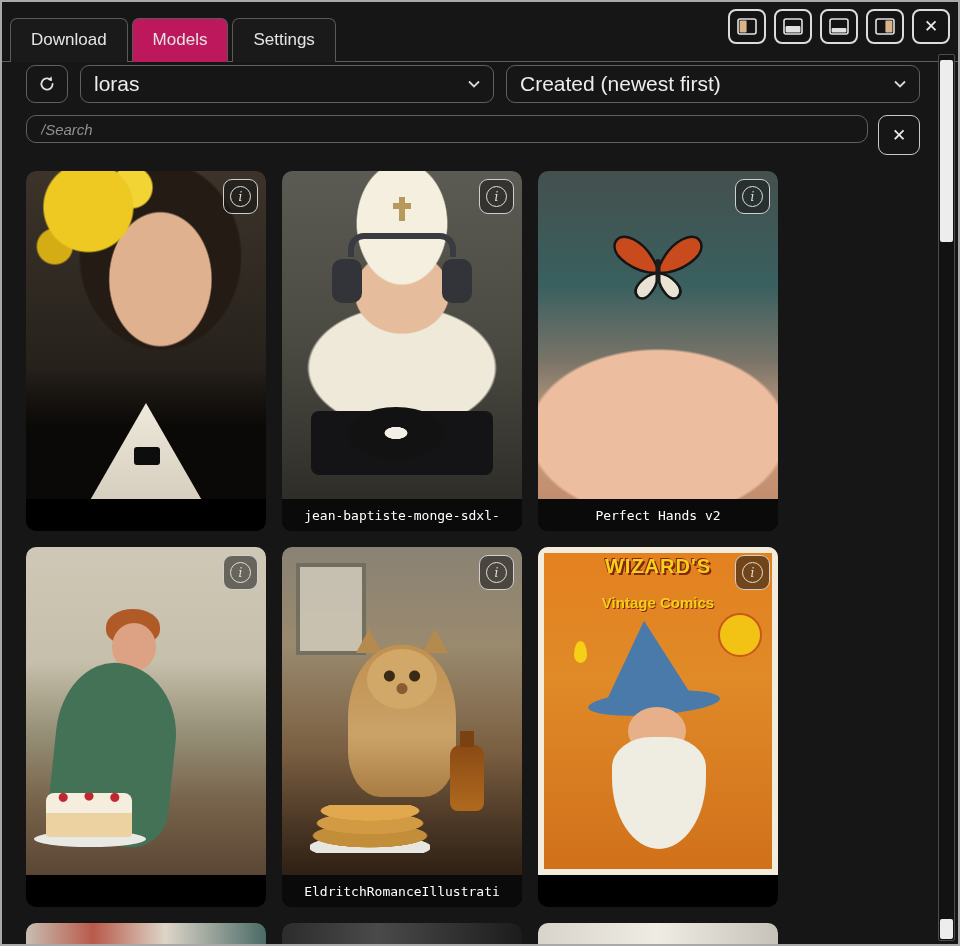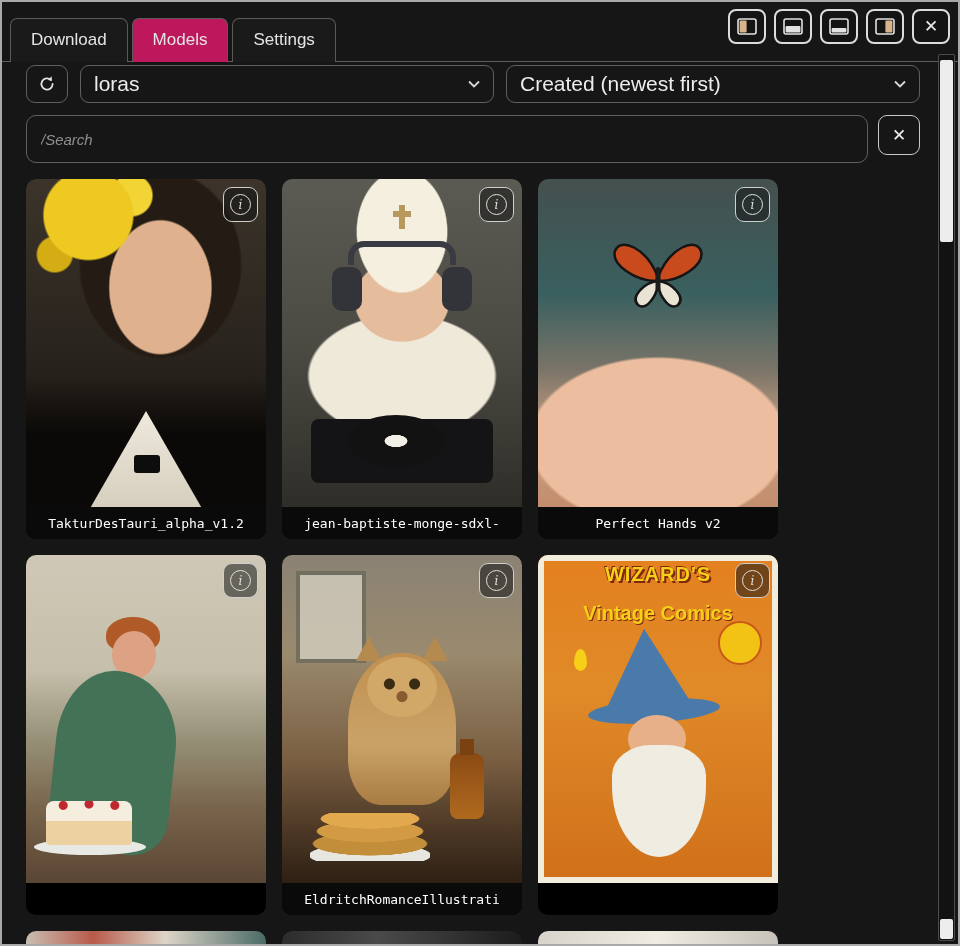--- a/index.html
+++ b/index.html
@@ -16,21 +16,21 @@
     align-items:center;justify-content:center;padding:0;cursor:pointer;color:#ececec;font-size:17px;line-height:1;}
 
   
   .content{position:absolute;top:49px;left:0;right:0;bottom:0;overflow:hidden;}
   .toolbar{display:flex;gap:12px;margin:14px 38px 0 24px;}
   .btn-square{width:42px;height:38px;background:#161616;border:1px solid #606060;border-radius:9px;display:flex;
     align-items:center;justify-content:center;cursor:pointer;padding:0;}
   .select{flex:1;height:38px;border:1px solid #606060;border-radius:9px;background:#161616;padding:0 13px;
     display:flex;align-items:center;justify-content:space-between;color:#ececec;font-size:21px;box-sizing:border-box;cursor:pointer;}
   .searchrow{display:flex;gap:10px;margin:12px 38px 0 24px;}
-  .search-input{flex:1;height:48px;background:#161616;border:1px solid #606060;border-radius:10px;color:#ececec;
+  .search-input{flex:1;height:28px;background:#161616;border:1px solid #606060;border-radius:10px;color:#ececec;
     padding:0 14px;font-size:15px;box-sizing:border-box;outline:none;font-family:"Liberation Sans",sans-serif;}
   .search-input::placeholder{color:#8f8f8f;font-style:italic;}
   .clear-btn{width:42px;height:40px;border:1px solid #c9c9c9;border-radius:9px;background:#161616;color:#ececec;
     font-size:17px;cursor:pointer;display:flex;align-items:center;justify-content:center;padding:0;}
 
   
   .grid{display:grid;grid-template-columns:repeat(3,240px);gap:16px;margin:16px 16px 0 24px;}
   .card{border-radius:10px;overflow:hidden;position:relative;background:#000;}
   .thumb{height:328px;position:relative;overflow:hidden;}
   .partial .thumb{height:30px;}
@@ -107,21 +107,21 @@
     radial-gradient(ellipse 50px 10px at 50% 12%, #e2a84e 0 97%, rgba(0,0,0,0) 100%),
     radial-gradient(ellipse 54px 11px at 50% 38%, #d29a42 0 97%, rgba(0,0,0,0) 100%),
     radial-gradient(ellipse 58px 12px at 50% 64%, #c28e3a 0 97%, rgba(0,0,0,0) 100%),
     radial-gradient(ellipse 62px 12px at 50% 88%, #e8e6e0 0 97%, rgba(0,0,0,0) 100%);}
 
   
   .t6{background:linear-gradient(180deg,#e4801f 0%,#e08a28 40%,#d0701a 100%);}
   .t6 .pageborder{inset:0;border:6px solid #f2ecdc;box-sizing:border-box;}
   .wiz-title{position:absolute;top:8px;left:0;right:0;text-align:center;font-weight:bold;font-size:20px;color:#f6cf18;
     text-shadow:2px 2px 0 #7e2810,-1px -1px 0 #7e2810;letter-spacing:1px;}
-  .wiz-sub{position:absolute;top:47px;left:0;right:0;text-align:center;font-weight:bold;font-size:20px;color:#f6cf18;
+  .wiz-sub{position:absolute;top:47px;left:0;right:0;text-align:center;font-weight:bold;font-size:15px;color:#f6cf18;
     text-shadow:1px 1px 0 #7e2810;}
   .t6 .badge{top:66px;right:16px;width:44px;height:44px;background:#f2c214;border-radius:50%;border:2px solid #c8581a;box-sizing:border-box;}
   .t6 .hat{top:74px;left:calc(50% - 56px);width:0;height:0;border-left:46px solid transparent;border-right:38px solid transparent;
     border-bottom:76px solid #4a7aaa;transform:rotate(-6deg);}
   .t6 .brim{top:144px;left:calc(50% - 70px);width:132px;height:24px;background:#4a7aaa;border-radius:50%;transform:rotate(-4deg);}
   .t6 .face6{top:160px;left:calc(50% - 30px);width:58px;height:48px;background:#e8b088;border-radius:50%;}
   .t6 .beard{top:190px;left:calc(50% - 46px);width:94px;height:112px;background:#efece2;
     border-radius:46% 46% 55% 55%/30% 30% 70% 70%;}
   .t6 .flame{top:94px;left:36px;width:13px;height:22px;background:#f6cf18;border-radius:50% 50% 50% 50%/62% 62% 38% 38%;}
 
@@ -212,21 +212,20 @@
 
       <div class="card">
         <div class="thumb t1">
           <div class="shape dressshade"></div>
           <div class="shape collar"></div>
           <div class="shape bow"></div>
           <button class="info-btn">
             <span class="info-i">i</span>
           </button>
         </div>
-        <div class="card-label">TakturDesTauri_alpha_v1.2</div>
       </div>
 
       <div class="card">
         <div class="thumb t2">
           <div class="shape crossv"></div>
           <div class="shape crossh"></div>
           <div class="shape hpband"></div>
           <div class="shape hpl"></div>
           <div class="shape hpr"></div>
           <div class="shape deck"></div>

